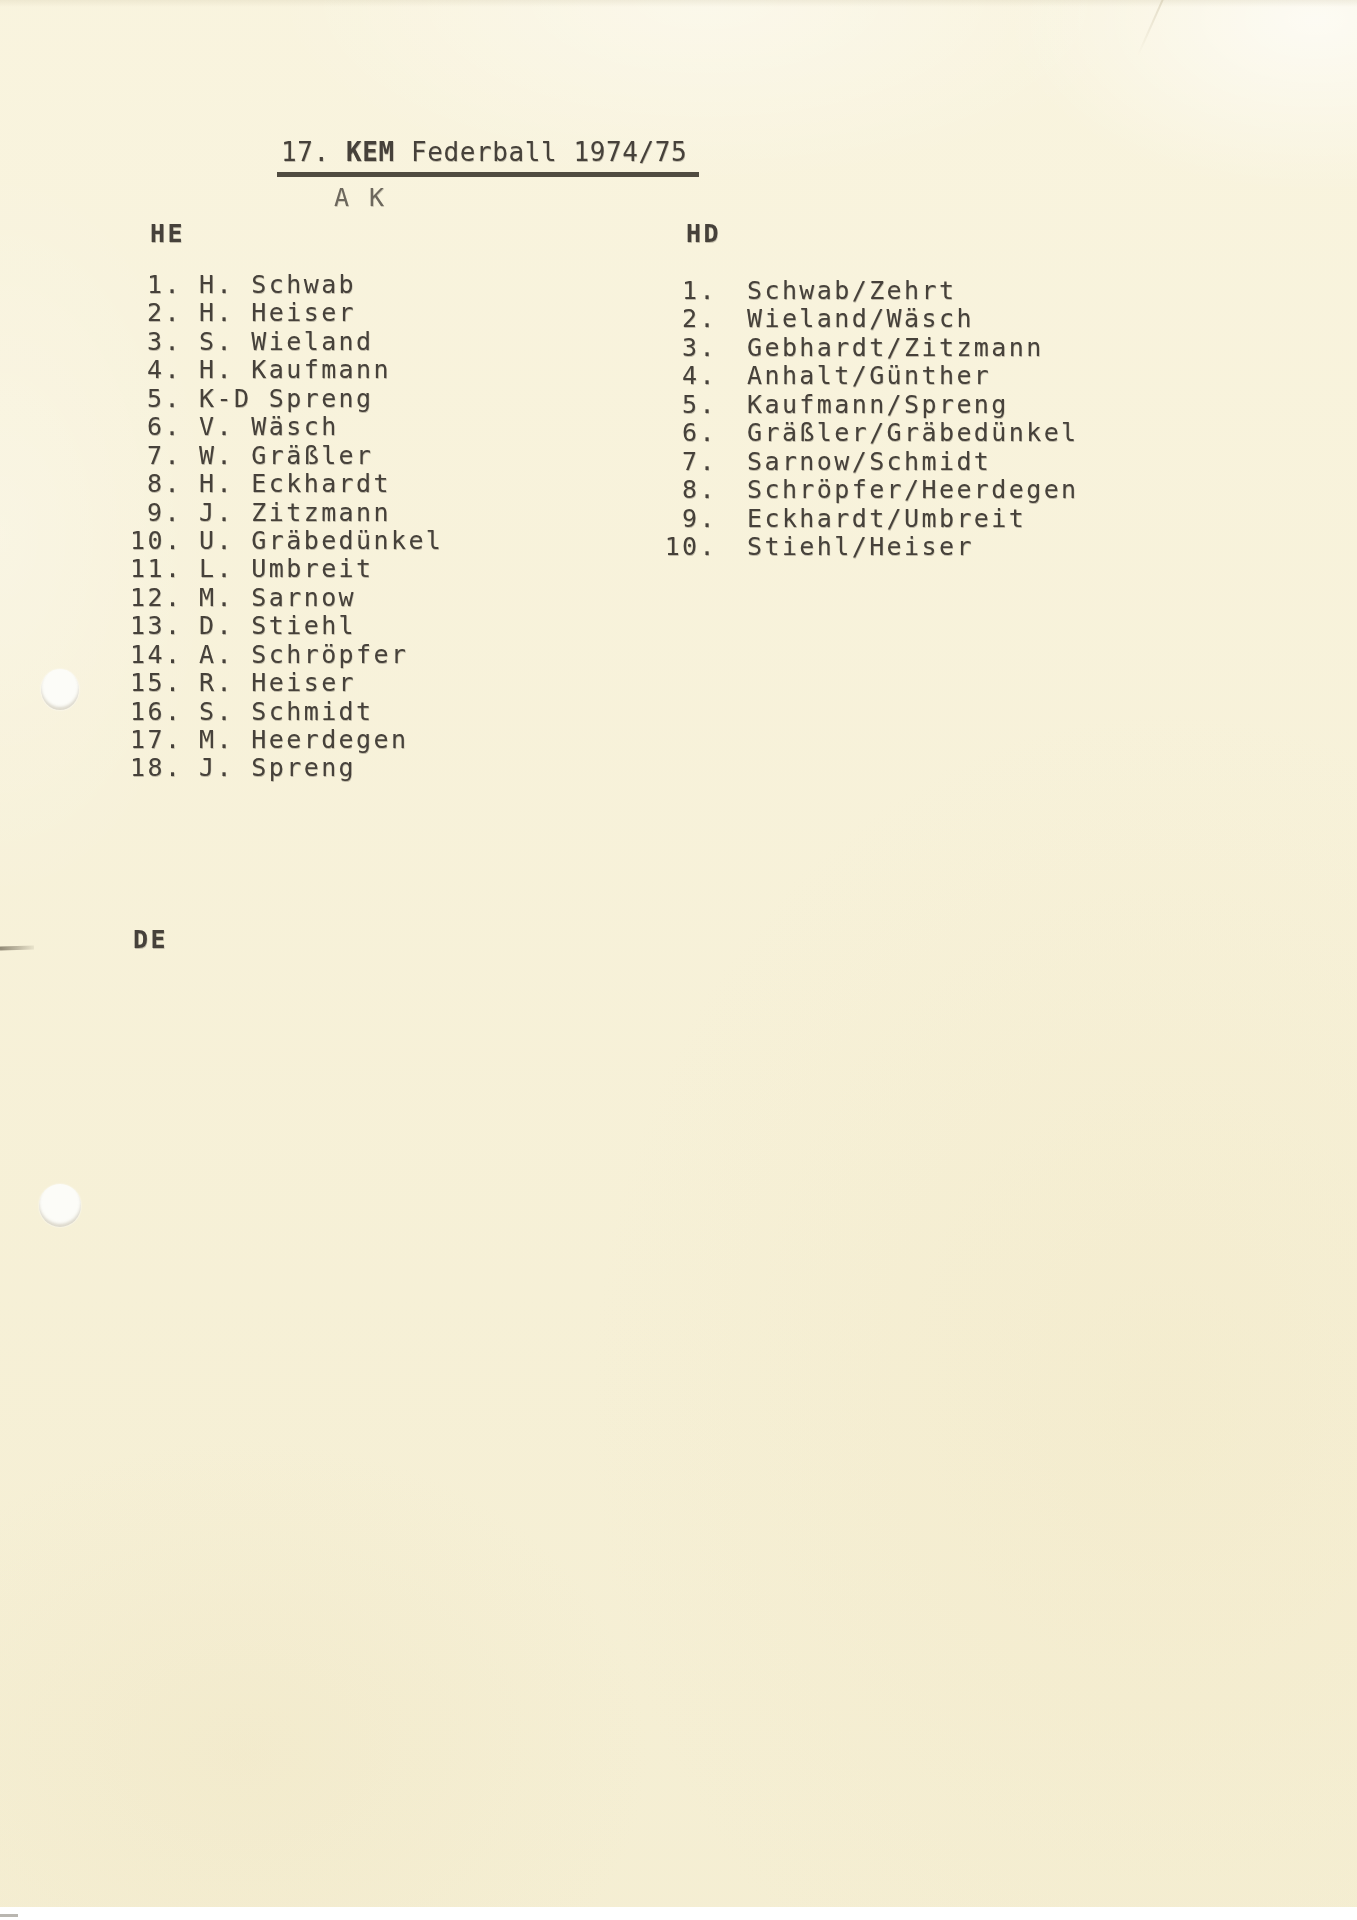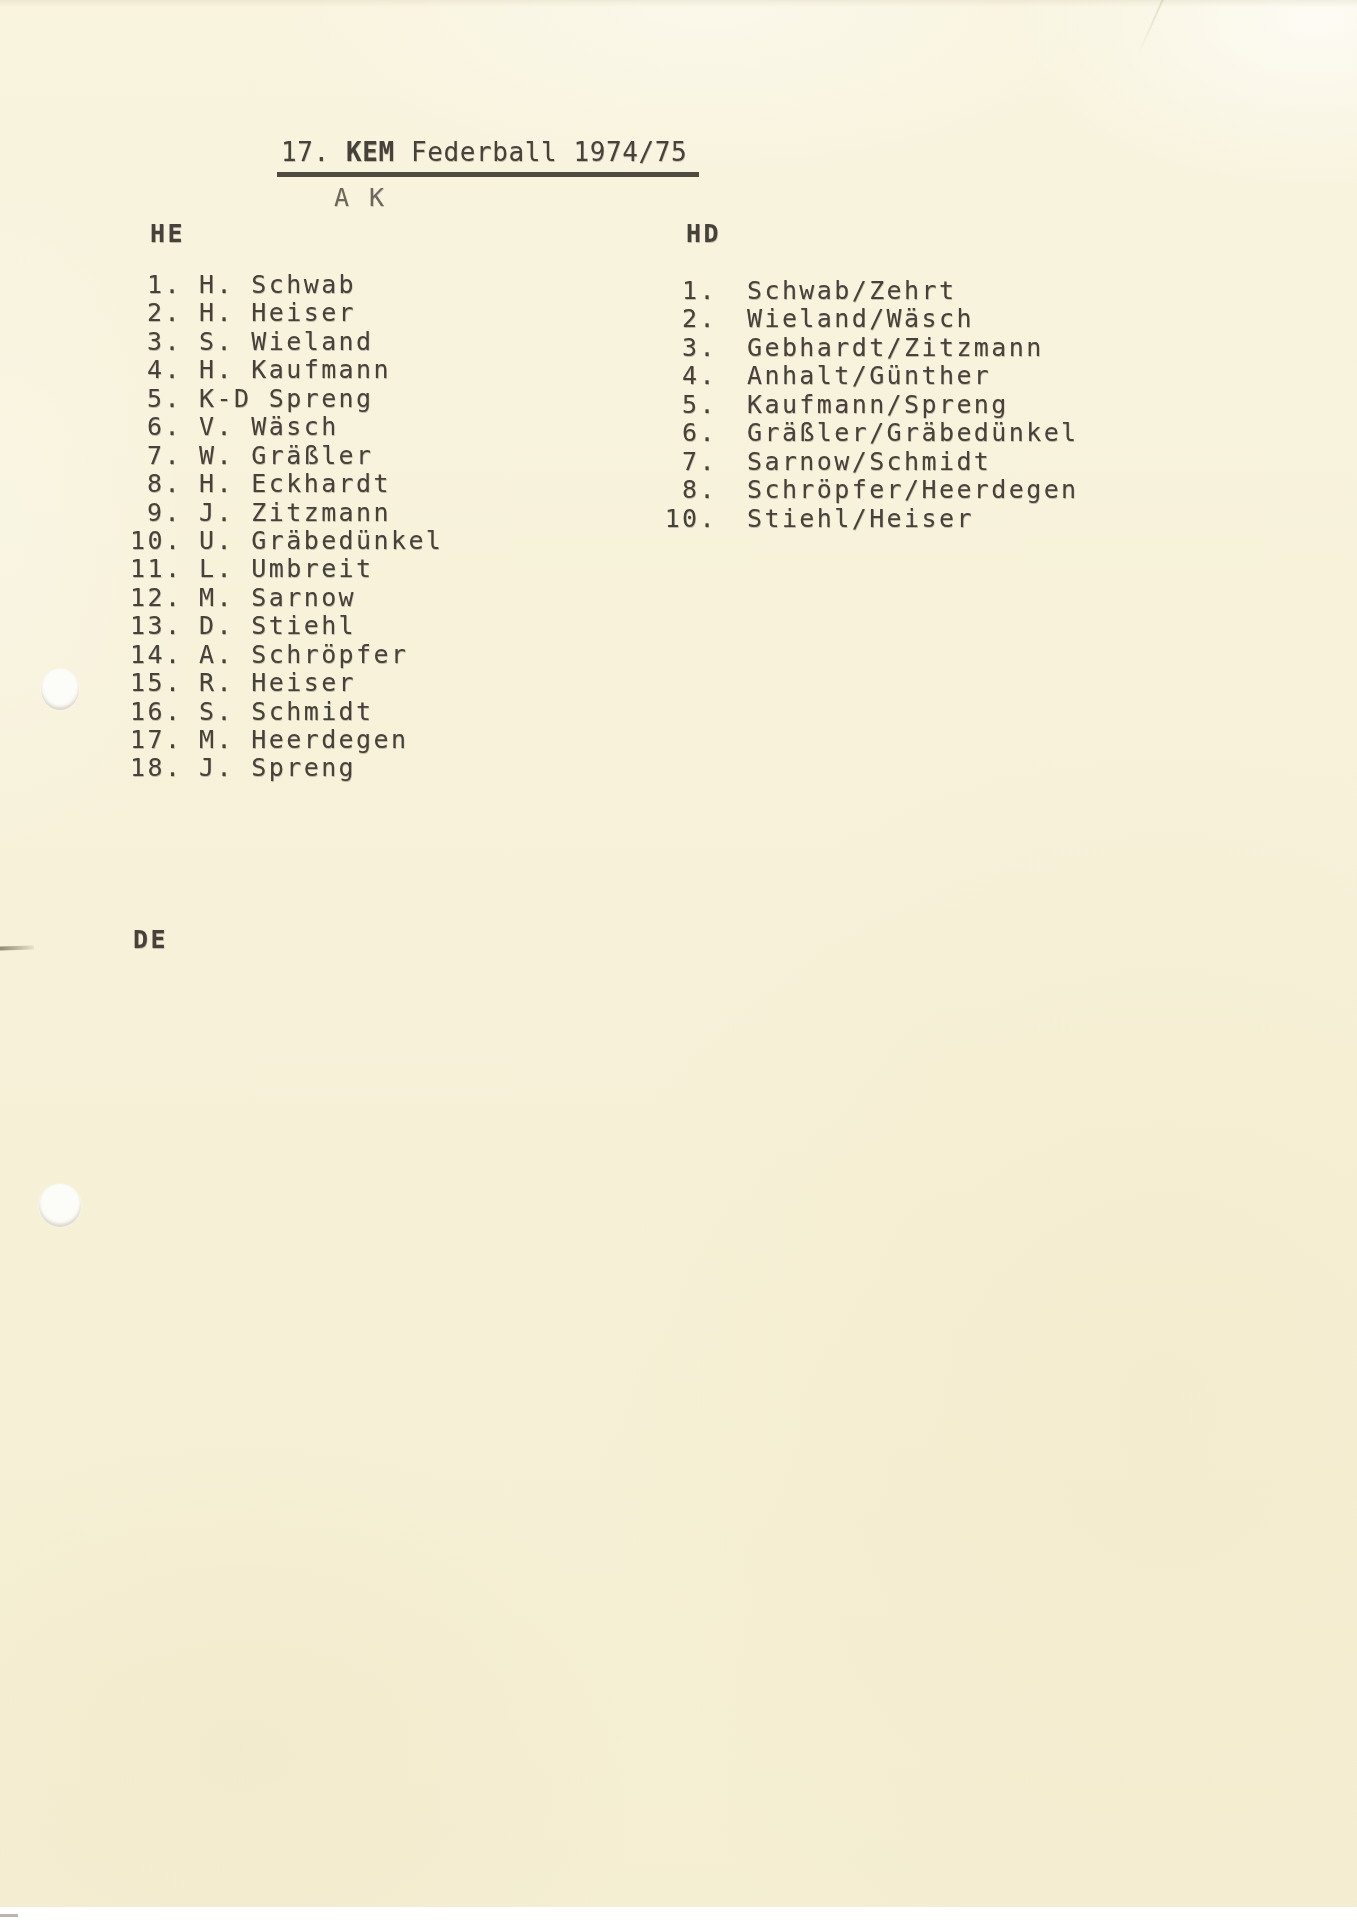--- a/index.html
+++ b/index.html
@@ -191,20 +191,21 @@
         <div class="row"><span class="num">4.</span><span class="nm">Anhalt/Günther</span></div>
 
         <div class="row"><span class="num">5.</span><span class="nm">Kaufmann/Spreng</span></div>
 
         <div class="row"><span class="num">6.</span><span class="nm">Gräßler/Gräbedünkel</span></div>
 
         <div class="row"><span class="num">7.</span><span class="nm">Sarnow/Schmidt</span></div>
 
         <div class="row"><span class="num">8.</span><span class="nm">Schröpfer/Heerdegen</span></div>
 
+        <div class="row"><span class="num">9.</span><span class="nm">Eckhardt/Umbreit</span></div>
 
         <div class="row"><span class="num">10.</span><span class="nm">Stiehl/Heiser</span></div>
       </div>
 
     <div class="typed heading heading-de">DE</div>
 
     <div class="hole hole-top"></div>
     <div class="hole hole-bottom"></div>
     <div class="pencil-mark"></div>
   </div>

